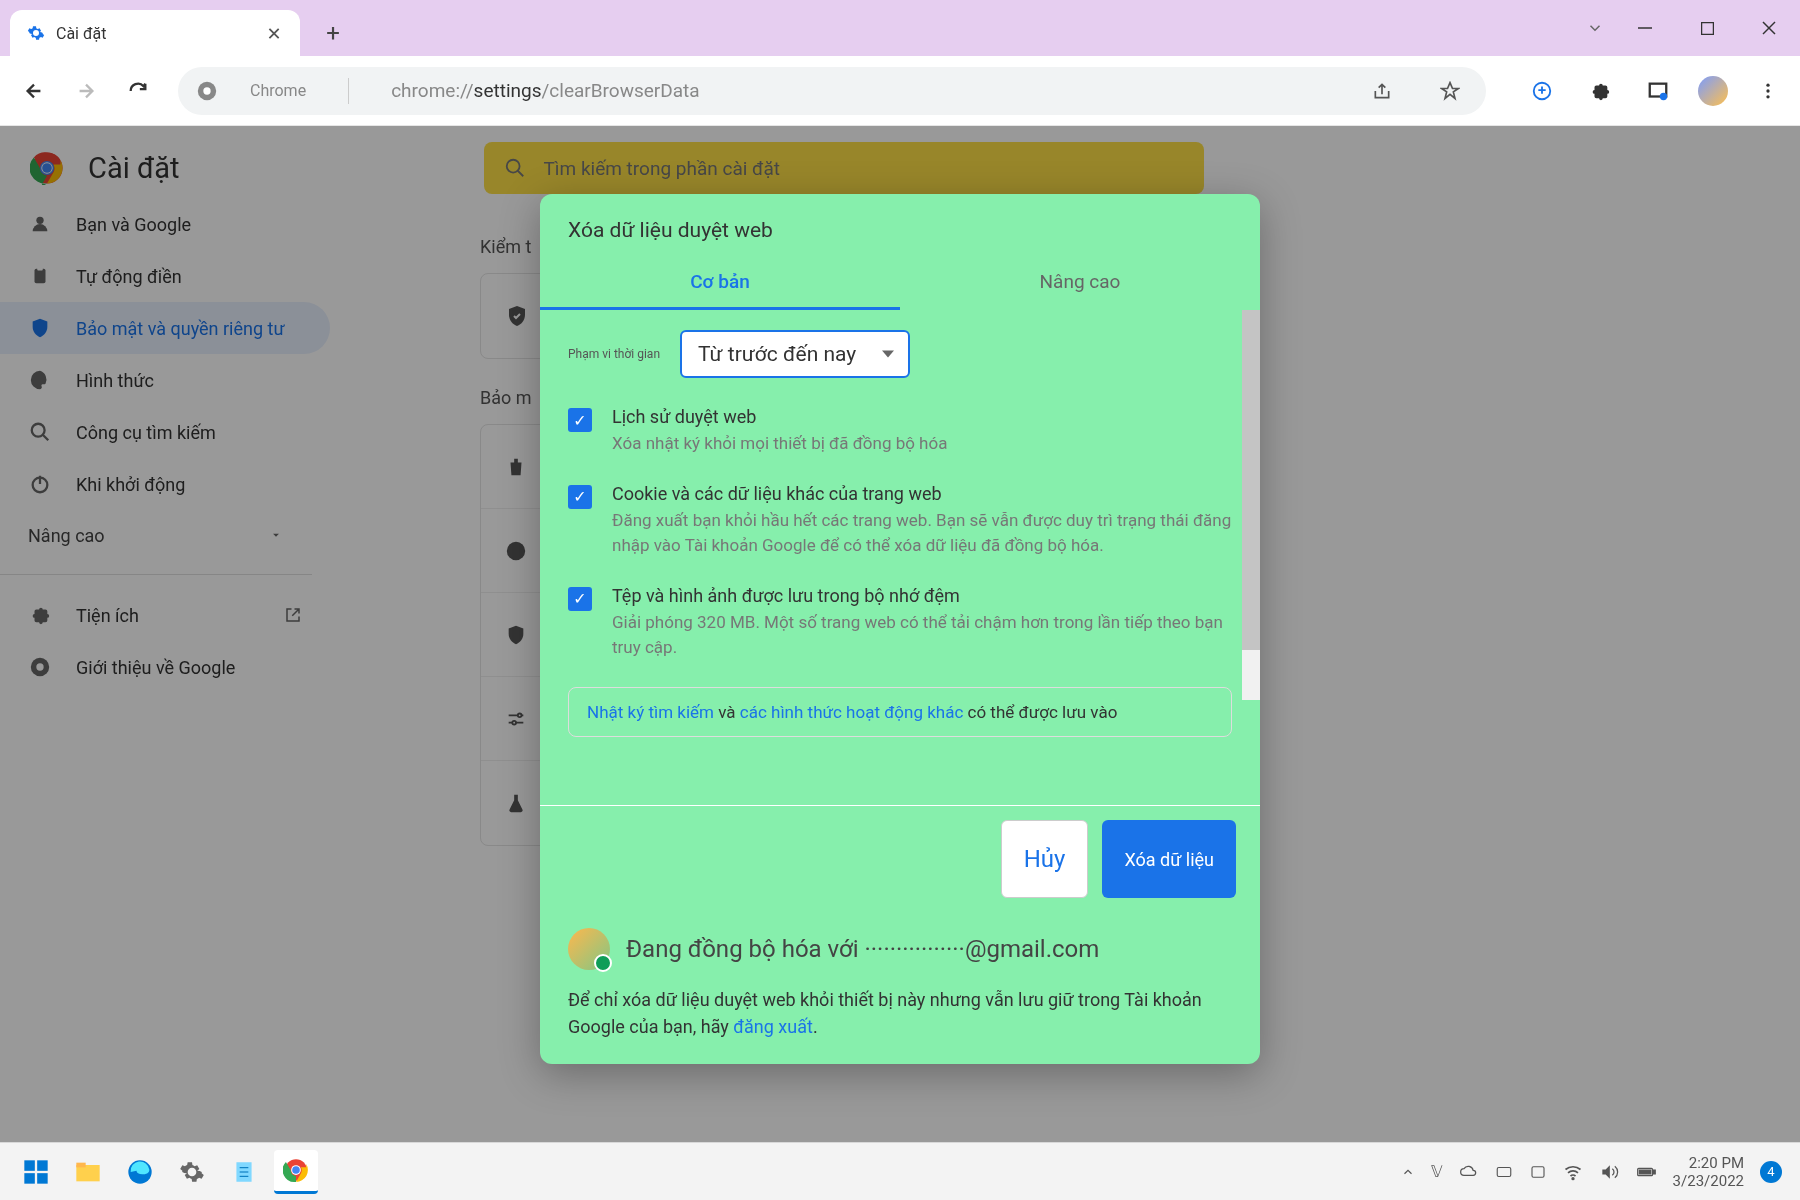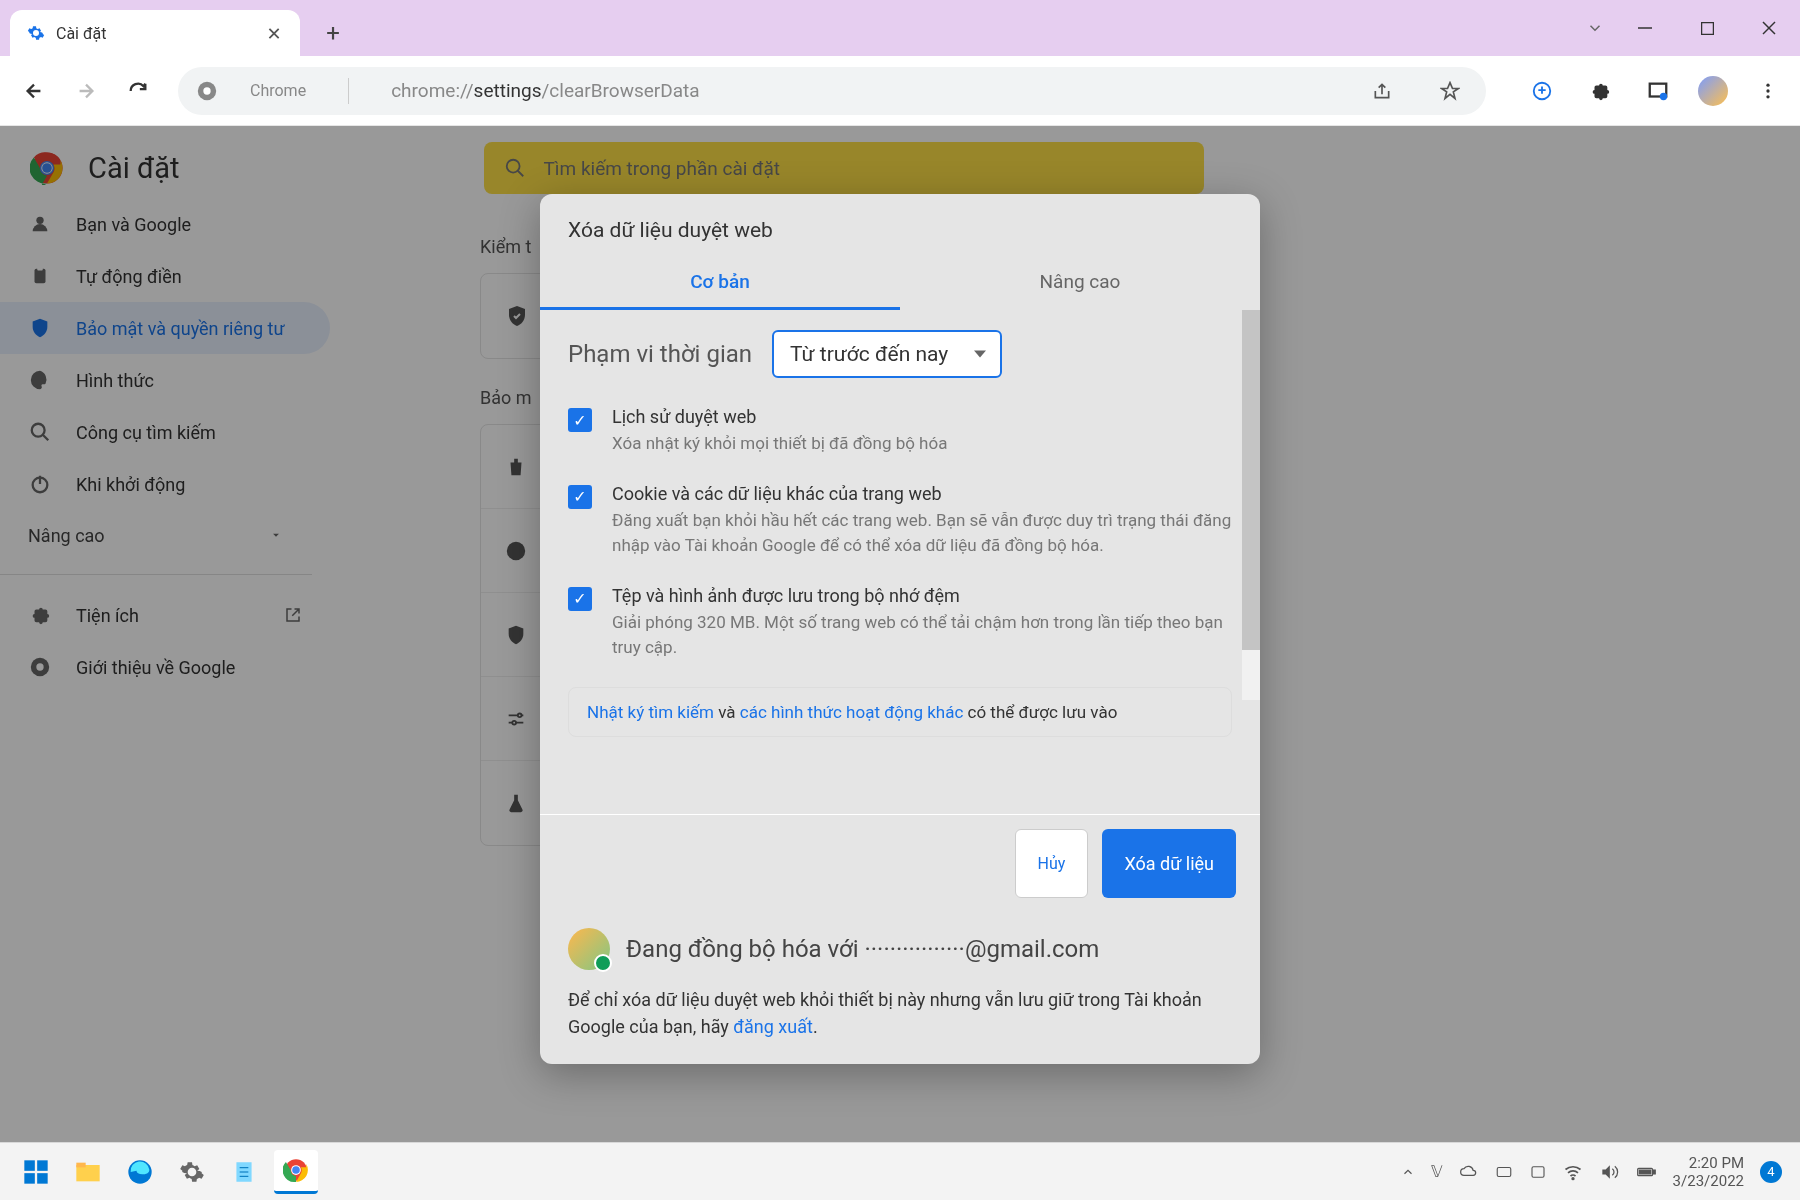--- a/index.html
+++ b/index.html
@@ -51,38 +51,38 @@
 .card { width: 720px; background: #fff; border: 1px solid #e4e4e4; border-radius: 8px; margin-bottom: 28px; }
 .card-row { height: 84px; display: flex; align-items: center; padding: 0 24px; gap: 22px; border-bottom: 1px solid #eee; }
 .card-row:last-child { border-bottom: none; }
 .card-row .cr-icon { width: 26px; color: #555; }
 .card-row .cr-text { flex: 1; font-size: 17px; color: #333; }
 .card-row .cr-chev { color: #888; }
 .btn-primary-bg { background: #1a73e8; color: #fff; padding: 10px 20px; border-radius: 6px; font-size: 18px; }
 
 
 .overlay { position: absolute; top: 126px; left: 0; right: 0; bottom: 58px; background: rgba(0,0,0,0.4); display: flex; justify-content: center; padding-top: 68px; }
-.dialog { width: 720px; background: #e5e5e5; border-radius: 12px; box-shadow: 0 10px 40px rgba(0,0,0,0.3); display: flex; flex-direction: column; max-height: 870px; }
+.dialog { width: 720px; background: #86efac; border-radius: 12px; box-shadow: 0 10px 40px rgba(0,0,0,0.3); display: flex; flex-direction: column; max-height: 870px; }
 .dialog-title { font-size: 21px; color: #333; padding: 24px 28px 14px; }
 .tabs { display: flex; }
 .dtab { flex: 1; text-align: center; padding: 14px 0; font-size: 19px; color: #666; cursor: pointer; }
 .dtab.active { color: #1a73e8; border-bottom: 3px solid #1a73e8; font-weight: 500; }
 .dialog-body { padding: 20px 28px 0; overflow-y: auto; flex: 1; position: relative; }
 .time-row { display: flex; align-items: center; gap: 20px; margin-bottom: 28px; }
-.time-label { font-size: 24px; color: #555; }
+.time-label { font-size: 12px; color: #555; }
 .time-select { border: 2px solid #1a73e8; border-radius: 6px; padding: 10px 42px 10px 16px; font-size: 21px; color: #333; position: relative; min-width: 230px; background: #fff; }
 .time-select::after { content: ''; position: absolute; right: 14px; top: 50%; width: 0; height: 0; border-left: 6px solid transparent; border-right: 6px solid transparent; border-top: 7px solid #666; transform: translateY(-50%); }
 .check-row { display: flex; gap: 20px; margin-bottom: 26px; }
 .checkbox { width: 24px; height: 24px; background: #1a73e8; border-radius: 3px; flex-shrink: 0; margin-top: 2px; display: flex; align-items: center; justify-content: center; color: #fff; font-size: 16px; }
 .check-main { font-size: 18px; color: #333; margin-bottom: 4px; }
 .check-sub { font-size: 17px; color: #777; line-height: 1.5; }
 .link { color: #1a73e8; cursor: pointer; }
 .info-box { border: 1px solid #ddd; border-radius: 8px; padding: 14px 18px; font-size: 17px; color: #333; }
 .dialog-actions { padding: 14px 24px; display: flex; justify-content: flex-end; gap: 14px; border-top: 1px solid #fff; }
-.btn-outline { border: 1px solid #ccc; color: #1a73e8; padding: 24px 22px; border-radius: 6px; font-size: 16px; background: #fff; cursor: pointer; }
+.btn-outline { border: 1px solid #ccc; color: #1a73e8; padding: 24px 22px; border-radius: 6px; font-size: 24px; background: #fff; cursor: pointer; }
 .btn-primary { background: #1a73e8; color: #fff; padding: 10px 22px; border-radius: 6px; font-size: 18px; border: none; cursor: pointer; }
 .sync-row { display: flex; align-items: center; padding: 16px 28px; gap: 16px; }
 .sync-avatar { width: 42px; height: 42px; border-radius: 50%; background: linear-gradient(135deg,#ffb74d,#81c784); position: relative; }
 .sync-badge { position: absolute; bottom: -2px; right: -2px; width: 18px; height: 18px; background: #0f9d58; border-radius: 50%; border: 2px solid #fff; }
 .sync-text { font-size: 24px; color: #444; }
 .dialog-footer { padding: 0 28px 24px; font-size: 18px; color: #333; line-height: 1.5; }
 .dbody-scroll { position: absolute; right: 0; top: 0; width: 18px; height: 390px; background: #f1f1f1; }
 .dbody-thumb { background: #c4c4c4; width: 100%; height: 340px; }
 
 

